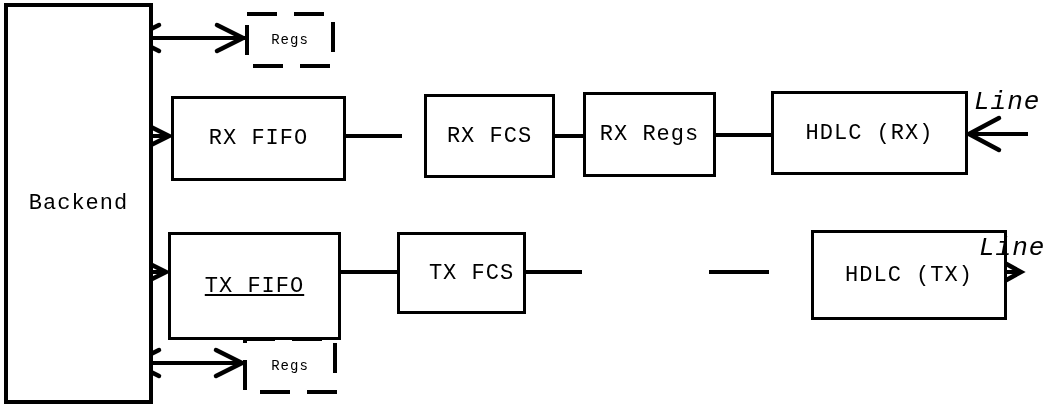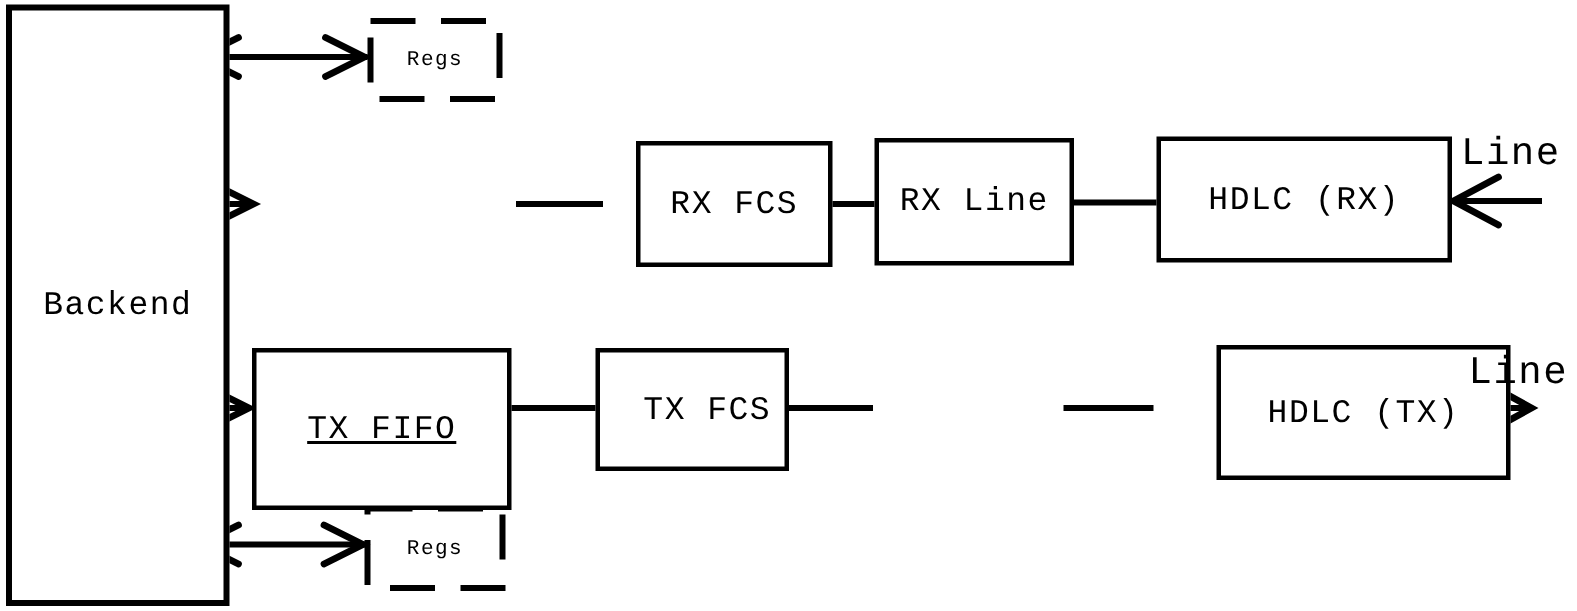--- a/index.html
+++ b/index.html
@@ -60,20 +60,21 @@
     display: flex;
     align-items: center;
     justify-content: center;
     font-size: 14px;
     letter-spacing: 1px;
   }
   .linelabel {
     position: absolute;
     font-size: 26px;
     letter-spacing: 1px;
+    font-style: italic;
   }
 </style>
 </head>
 <body>
 
 <div class="canvas">
 
   <svg class="wires" viewBox="0 0 1051 407" xmlns="http://www.w3.org/2000/svg">
 
     <rect class="dashedbox" x="247" y="14" width="86" height="52"></rect>
@@ -117,25 +118,28 @@
       <path d="M 133 363 L 242 363"></path>
       <path class="head" d="M 159 350 L 133 363 L 159 376"></path>
       <path class="head" d="M 216 350 L 242 363 L 216 376"></path>
     </g>
   </svg>
 
   <div class="box backend" style="left:4px; top:3px; width:149px; height:401px;">
     <span>Backend</span>
   </div>
 
+  <div class="box" style="left:171px; top:96px; width:175px; height:85px;">
+    <span>RX FIFO</span>
+  </div>
   <div class="box" style="left:424px; top:94px; width:131px; height:84px;">
     <span>RX FCS</span>
   </div>
   <div class="box" style="left:583px; top:92px; width:133px; height:85px;">
-    <span>RX Line</span>
+    <span>RX Regs</span>
   </div>
   <div class="box" style="left:771px; top:91px; width:197px; height:84px;">
     <span>HDLC (RX)</span>
   </div>
 
   <div class="box" style="left:168px; top:232px; width:173px; height:108px;text-decoration:underline;">
     <span>TX FIFO</span>
   </div>
   <div class="box" style="left:397px; top:232px; width:129px; height:82px;padding-left:20px;">
     <span>TX FCS</span>

